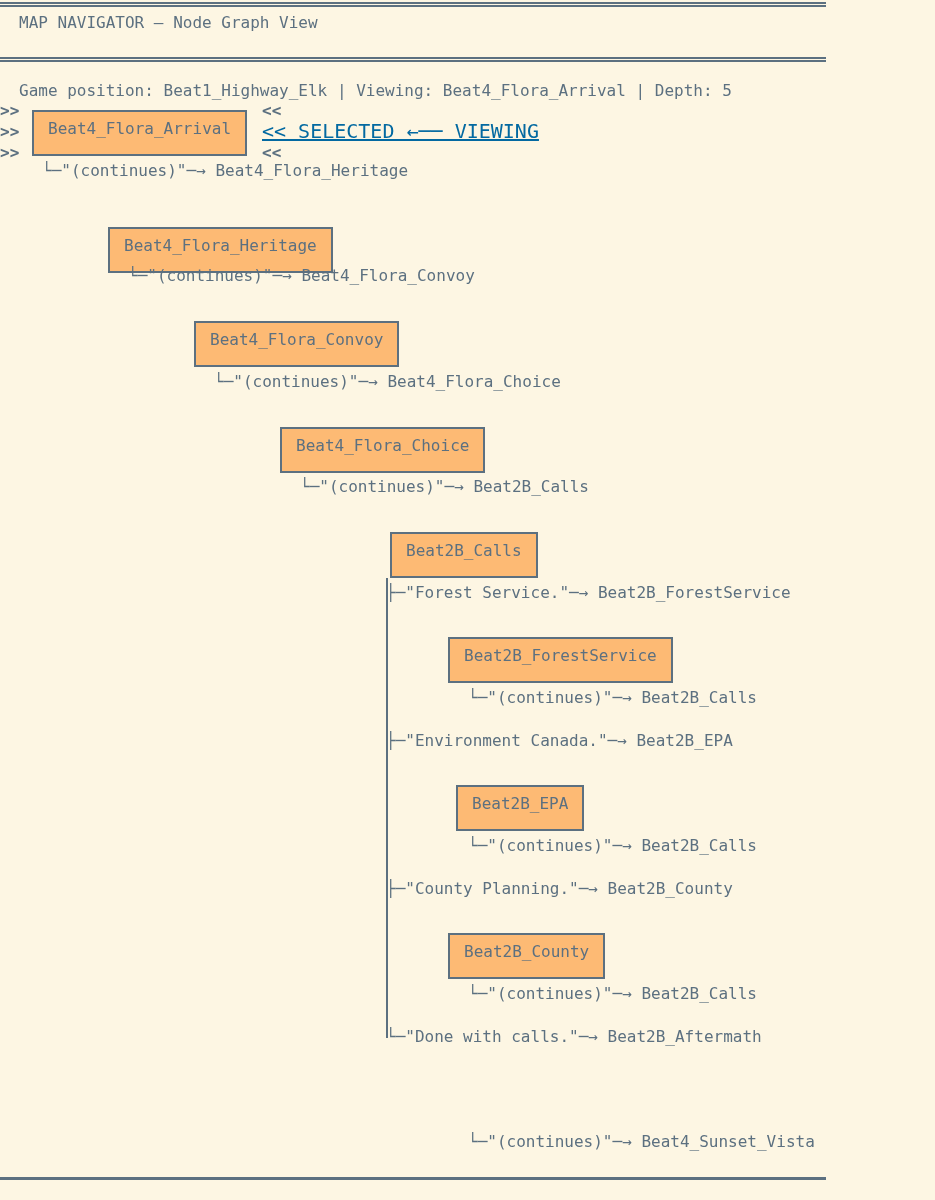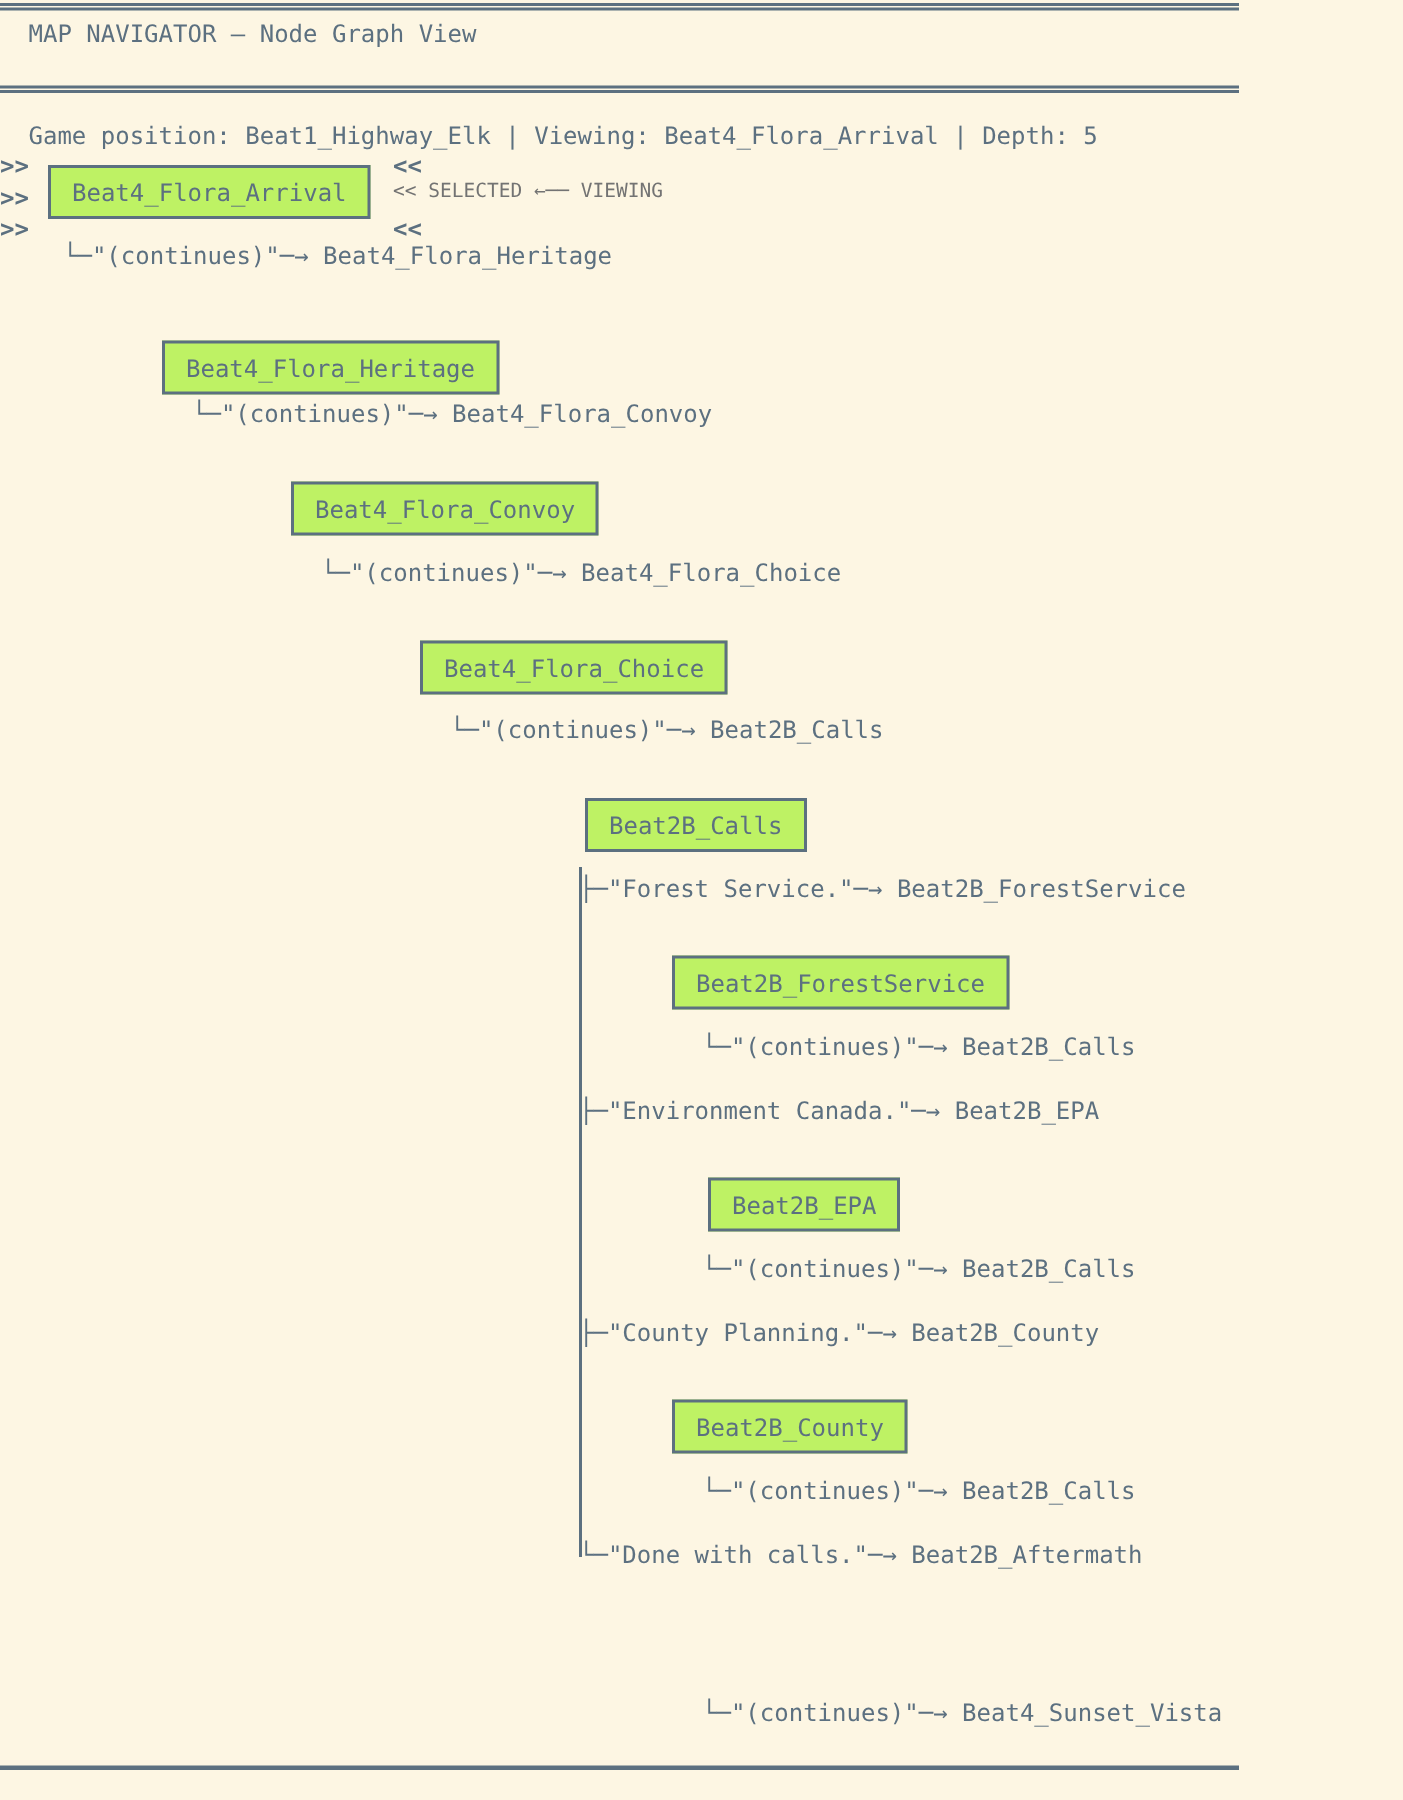--- a/index.html
+++ b/index.html
@@ -54,47 +54,48 @@
     letter-spacing: 0px;
   }
   #hdr-title   { top: 15px; }
   #hdr-status  { top: 38px; margin-top: 45px; }
 
   
   .node-box {
     position: absolute;
     border: 2px solid #5c7080;
     box-sizing: border-box;
-    height: 36px;
+    height: 46px;
     line-height: 34px;
     padding: 0 14px;
     white-space: pre;
-    background: #bef264;
+    background: #fdba74;
     color: #5c7080;
     font-size: 16px;
   }
   .node-box.selected {
     border-width: 2px;
   }
 
   
   .marker-col {
     position: absolute;
     white-space: pre;
     font-size: 16px;
     font-weight: bold;
     color: #5c7080;
     line-height: 21px;
   }
 
   .sel-label {
     position: absolute;
     white-space: pre;
-    font-size: 13px;
-    color: #737373;
+    font-size: 20px;
+    color: #0369a1;
+    text-decoration: underline;
   }
 
   
   .edge {
     position: absolute;
     white-space: pre;
     font-size: 16px;
     color: #5c7080;
   }
 
@@ -147,21 +148,21 @@
   <div class="spine" style="left:386px; top:578px; height:460px;"></div>
 
   <div class="edge" style="left:386px; top:585px;">├─"Forest Service."─→ Beat2B_ForestService</div>
 
   <div class="node-box" style="left:448px; top:637px;">Beat2B_ForestService</div>
 
   <div class="edge" style="left:468px; top:690px;">└─"(continues)"─→ Beat2B_Calls</div>
 
   <div class="edge" style="left:386px; top:733px;">├─"Environment Canada."─→ Beat2B_EPA</div>
 
-  <div class="node-box" style="left:472px; top:785px;">Beat2B_EPA</div>
+  <div class="node-box" style="left:456px; top:785px;">Beat2B_EPA</div>
 
   <div class="edge" style="left:468px; top:838px;">└─"(continues)"─→ Beat2B_Calls</div>
 
   <div class="edge" style="left:386px; top:881px;">├─"County Planning."─→ Beat2B_County</div>
 
   <div class="node-box" style="left:448px; top:933px;text-align:right;">Beat2B_County</div>
 
   <div class="edge" style="left:468px; top:986px;">└─"(continues)"─→ Beat2B_Calls</div>
 
   <div class="edge" style="left:386px; top:1029px;">└─"Done with calls."─→ Beat2B_Aftermath</div>

